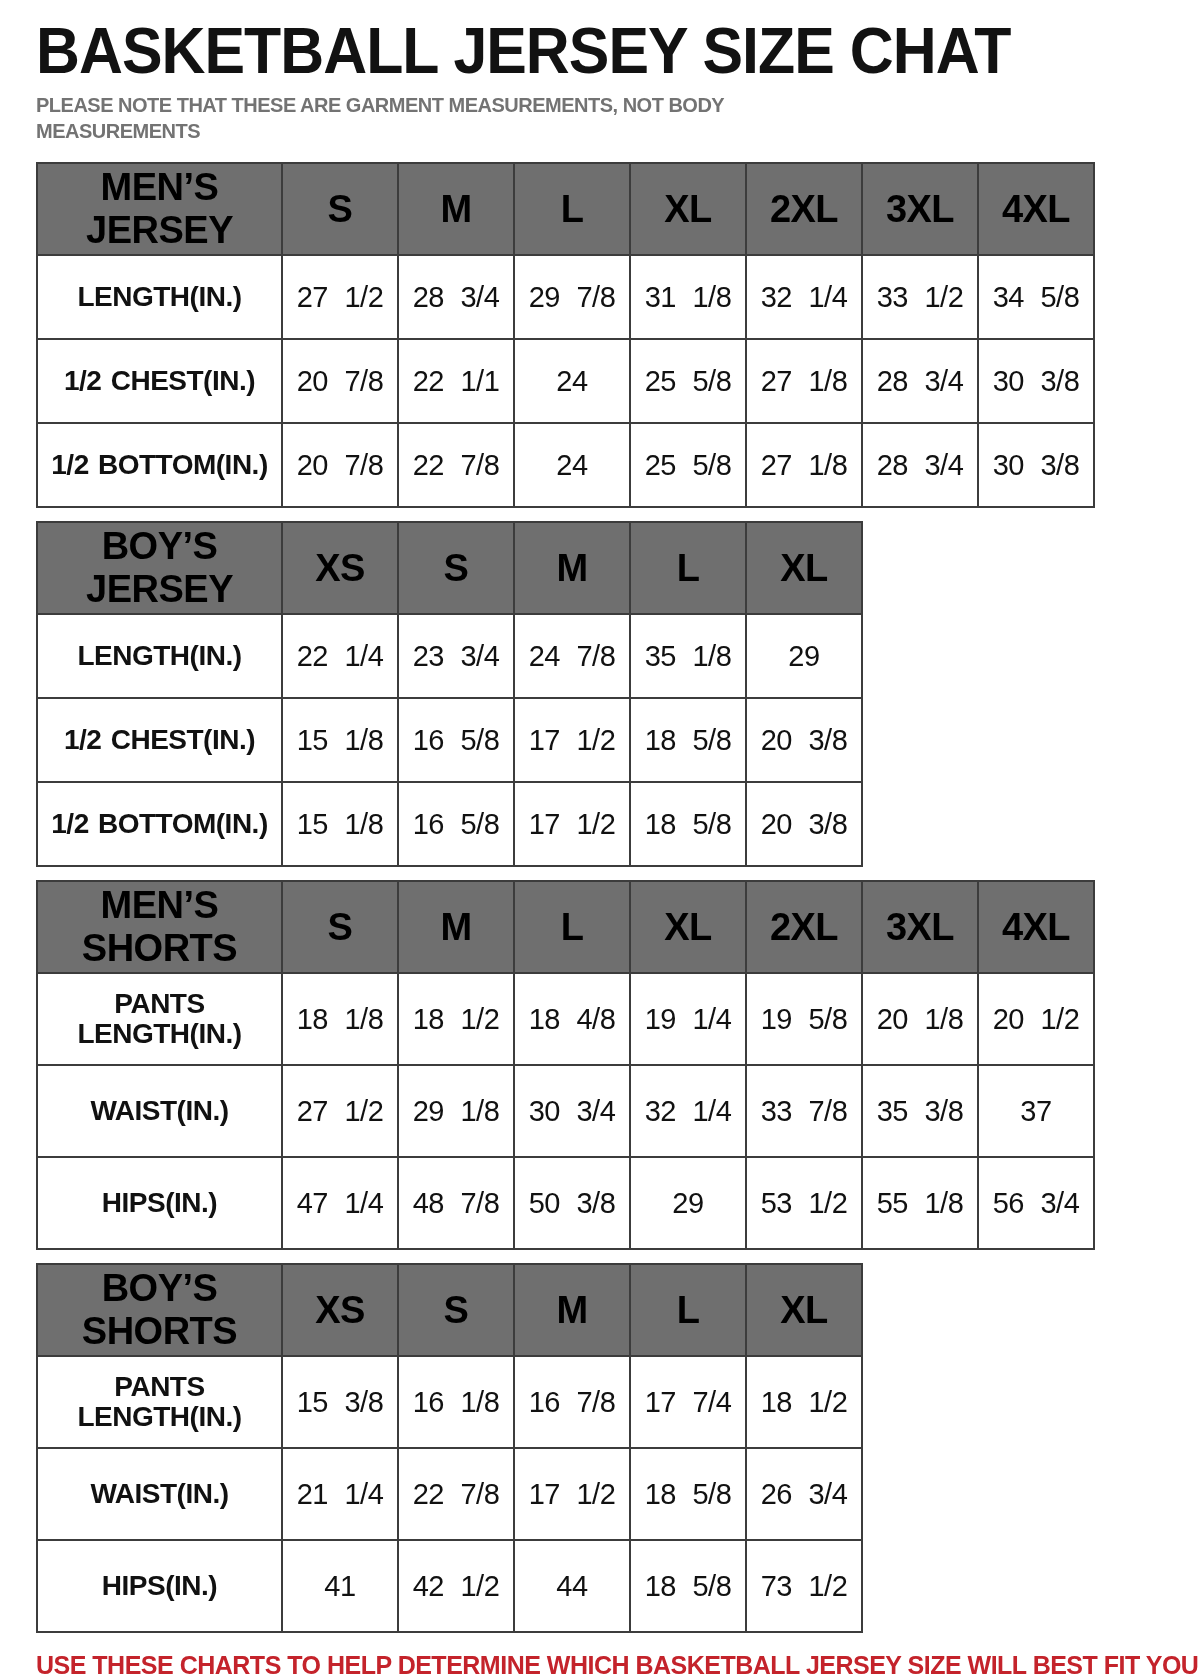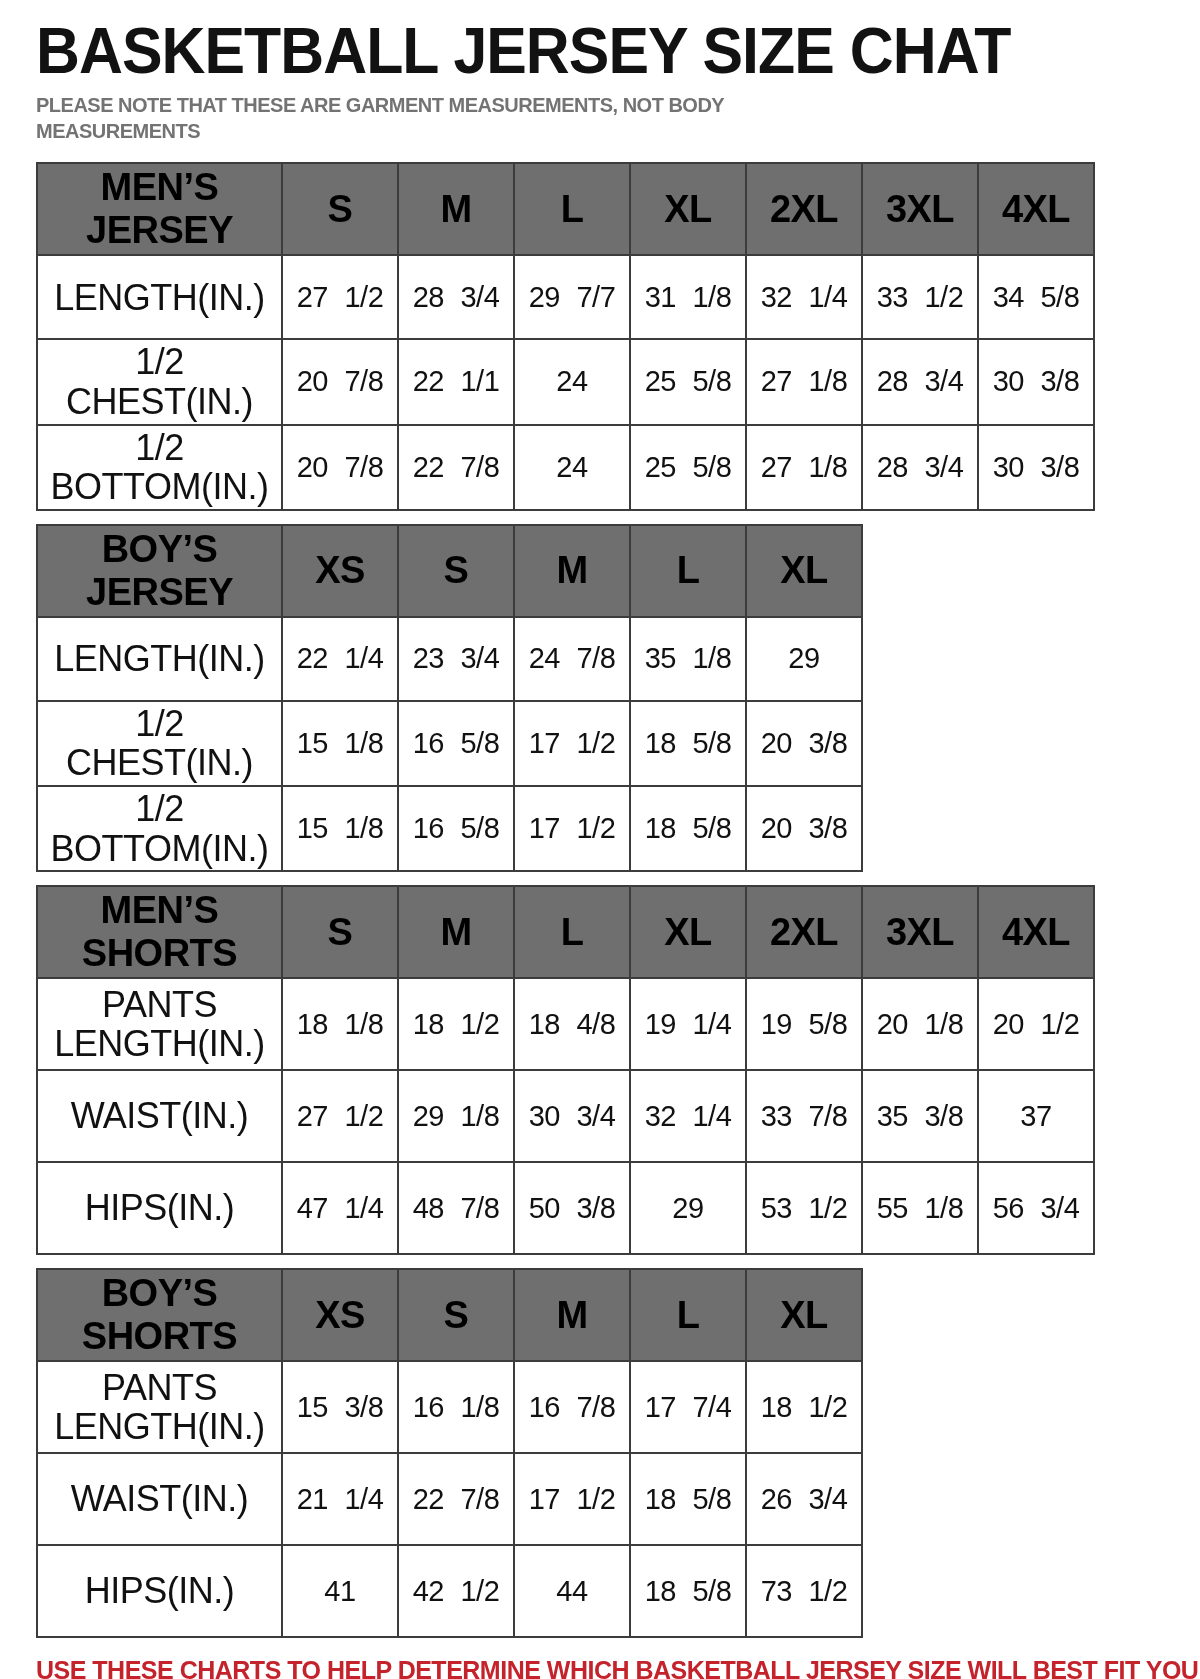--- a/index.html
+++ b/index.html
@@ -57,22 +57,22 @@
     letter-spacing: -0.5px;
   }
   table.size-table td {
     color: #111111;
     font-size: 29px;
     height: 78px;
     word-spacing: 9px;
     letter-spacing: -0.5px;
   }
   table.size-table td.row-label {
-    font-weight: normal;
-    font-size: 36px;
+    font-weight: bold;
+    font-size: 28px;
     word-spacing: 2px;
     line-height: 1.1;
   }
   table.size-table.shorts td {
     height: 86px;
   }
   .footer {
     color: #c4232b;
     font-weight: bold;
     font-size: 25px;
@@ -109,21 +109,21 @@
             <th>2XL</th>
             <th>3XL</th>
             <th>4XL</th>
           </tr>
         </thead>
         <tbody>
           <tr>
             <td class="row-label">LENGTH(IN.)</td>
             <td>27 1/2</td>
             <td>28 3/4</td>
-            <td>29 7/7</td>
+            <td>29 7/8</td>
             <td>31 1/8</td>
             <td>32 1/4</td>
             <td>33 1/2</td>
             <td>34 5/8</td>
           </tr>
           <tr>
             <td class="row-label">1/2 CHEST(IN.)</td>
             <td>20 7/8</td>
             <td>22 1/1</td>
             <td>24</td>

